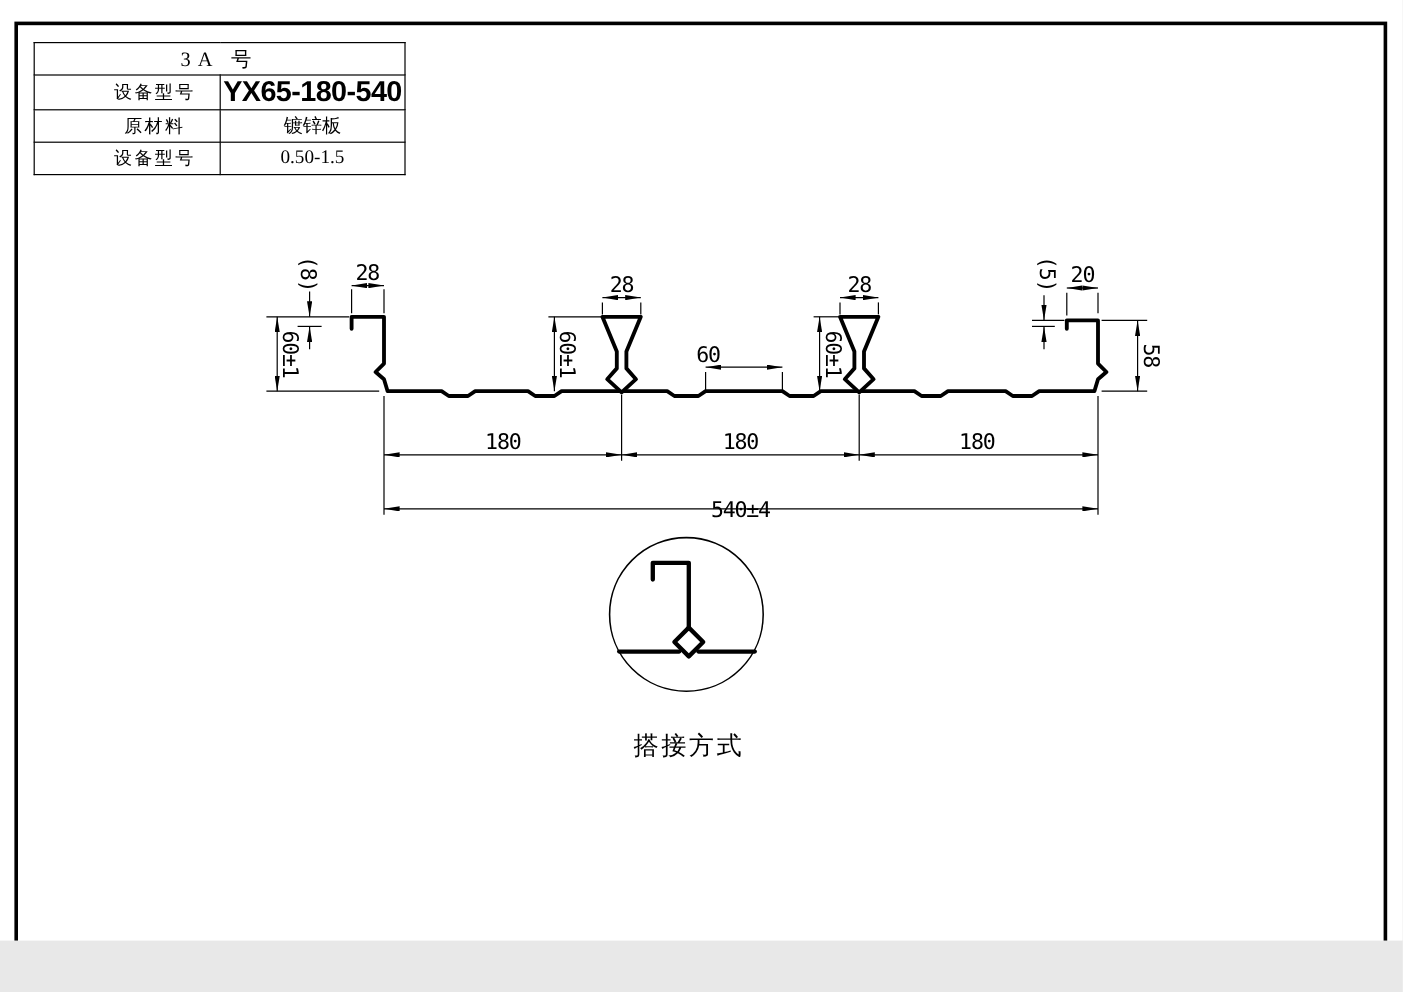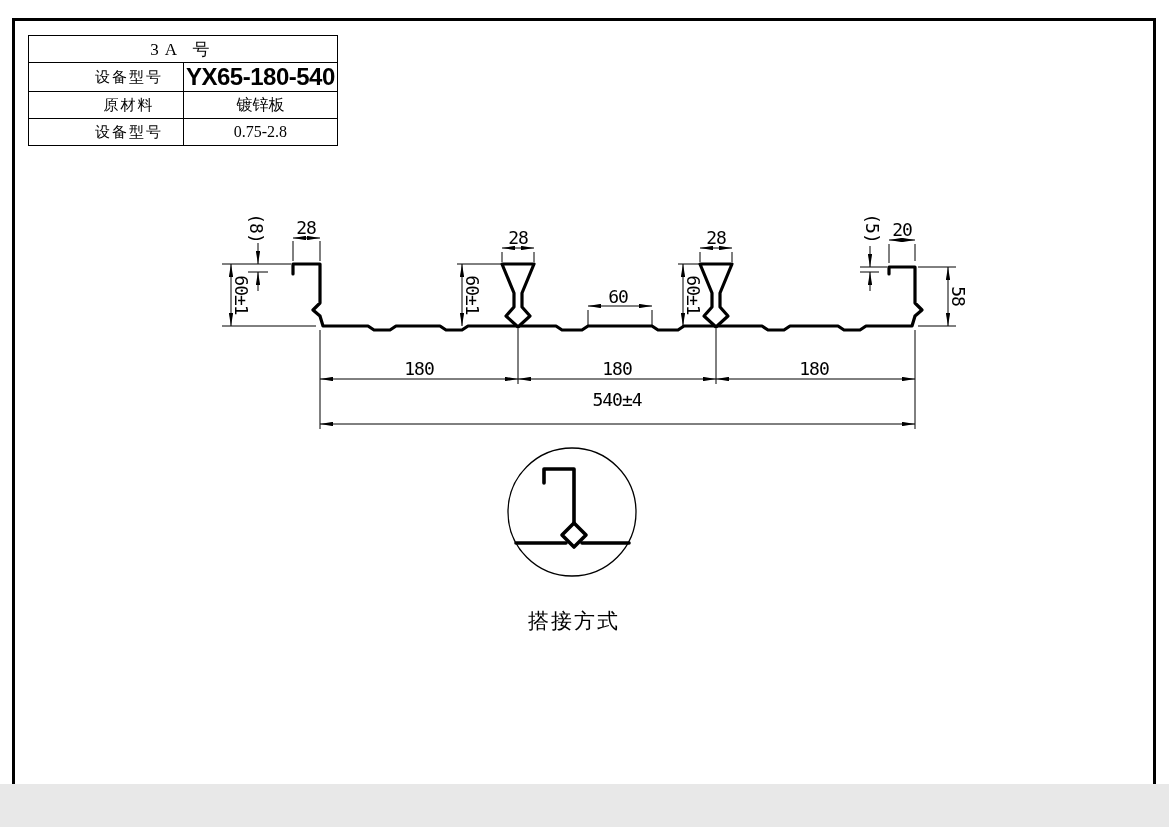--- a/index.html
+++ b/index.html
@@ -58,21 +58,21 @@
     <tr>
       <td class="lbl">设备型号</td>
       <td class="val model">YX65-180-540</td>
     </tr>
     <tr>
       <td class="lbl">原材料</td>
       <td class="val">镀锌板</td>
     </tr>
     <tr>
       <td class="lbl">设备型号</td>
-      <td class="val">0.75-2.8</td>
+      <td class="val">0.50-1.5</td>
     </tr>
   </tbody>
     </table>
 
   <svg id="cad" width="1169" height="827" viewBox="0 0 1169 827">
     <defs>
       <marker id="ah" viewBox="0 0 12 4" refX="12" refY="2" markerWidth="13" markerHeight="4.4" orient="auto-start-reverse" markerUnits="strokeWidth">
         <path d="M0,0 L12,2 L0,4 z" fill="#000"></path>
       </marker>
     </defs>
@@ -161,26 +161,26 @@
         <line x1="582" y1="543" x2="629" y2="543"></line>
       </g>
     </g>
   </svg>
 
   <span class="dim rot" style="left:256px;top:228px">(8)</span>
   <span class="dim" style="left:306px;top:228px">28</span>
   <span class="dim rot" style="left:241px;top:295px">60±1</span>
   <span class="dim" style="left:518px;top:238px">28</span>
   <span class="dim rot" style="left:472px;top:295px">60±1</span>
-  <span class="dim" style="left:618px;top:297px">60</span>
+  <span class="dim" style="left:590px;top:297px">60</span>
   <span class="dim" style="left:716px;top:238px">28</span>
   <span class="dim rot" style="left:693px;top:295px">60±1</span>
   <span class="dim rot" style="left:872px;top:228px">(5)</span>
   <span class="dim" style="left:902px;top:230px">20</span>
   <span class="dim rot" style="left:958px;top:296px">58</span>
   <span class="dim" style="left:419px;top:369px">180</span>
   <span class="dim" style="left:617px;top:369px">180</span>
   <span class="dim" style="left:814px;top:369px">180</span>
-  <span class="dim" style="left:617px;top:400px">540±4</span>
+  <span class="dim" style="left:617px;top:426px">540±4</span>
 
   <span class="caption" style="left:574px;top:621px">搭接方式</span>
 
 </div>
 
 </body></html>

